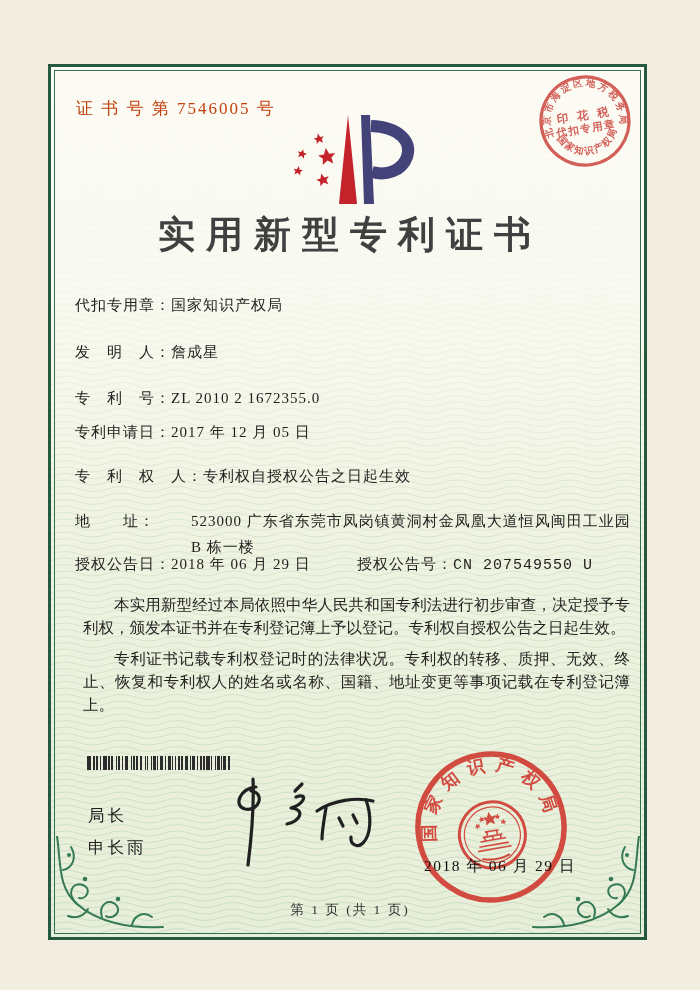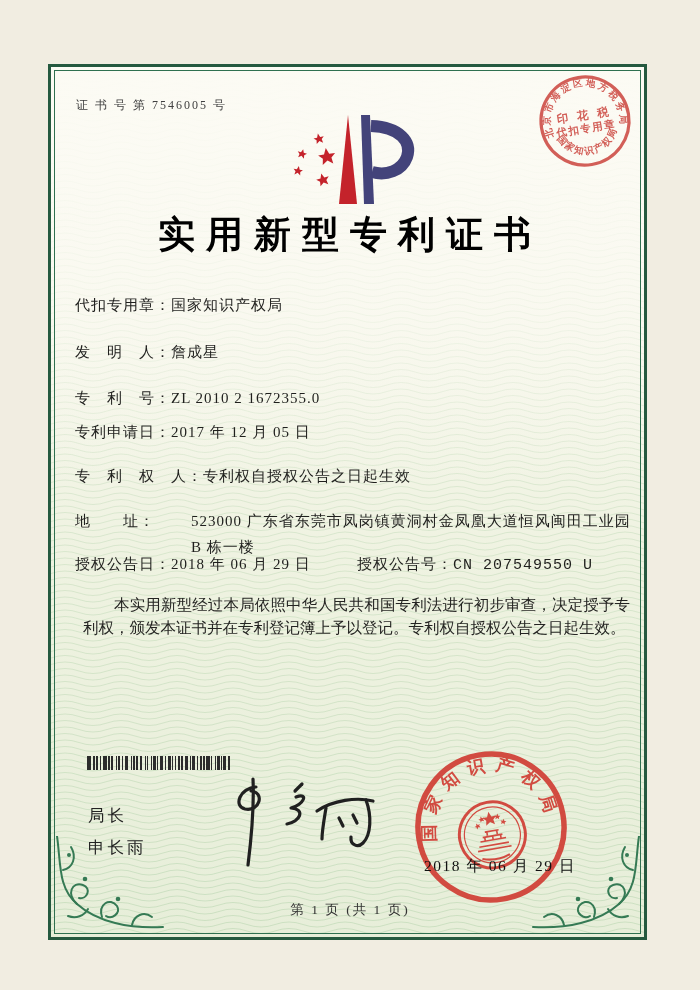--- a/index.html
+++ b/index.html
@@ -16,24 +16,24 @@
     box-sizing:border-box;
   }
   #inner-line{
     position:absolute;left:54px;top:70px;width:587px;height:864px;
     border:1px solid #2f7050;box-sizing:border-box;z-index:3;pointer-events:none;
   }
   #waves{position:absolute;left:51px;top:67px;z-index:1;}
   #wash{position:absolute;left:51px;top:67px;width:593px;height:420px;z-index:2;
     background:linear-gradient(180deg,rgba(252,251,244,.95) 0%,rgba(252,251,244,.55) 55%,rgba(252,251,244,0) 100%);}
   .abs{position:absolute;}
-  #cert-no{left:76px;top:97px;font-size:12px;letter-spacing:2px;z-index:5;color:#404040;}
+  #cert-no{left:76px;top:97px;font-size:17px;letter-spacing:2px;z-index:5;color:#c2410c;}
   #logo{left:282px;top:110px;z-index:5;}
   #page-title{left:0;top:210px;width:700px;text-align:center;font-size:37px;font-weight:700;
-    letter-spacing:11px;z-index:5;color:#000000;}
+    letter-spacing:11px;z-index:5;color:#404040;}
   .frow{left:75px;z-index:5;font-size:15px;letter-spacing:1px;width:575px;}
   .flabel{color:#1f1f1d;}
   .fvalue{color:#1f1f1d;}
   .fv-wrap{display:inline-block;vertical-align:top;width:452px;line-height:26px;margin-left:36px;}
   #row-grant .pair2{position:absolute;left:282px;top:0;font-family:Liberation Mono, monospace;}
   #paras{left:75px;top:585px;width:563px;z-index:5;font-size:15.5px;line-height:23px;
     text-align:justify;color:#242422;}
   #paras p{margin:8px;text-indent:2em;}
   #barcode{left:87px;top:756px;height:14px;z-index:5;font-size:0;}
   #barcode span{display:inline-block;height:14px;background:#2c2c2c;vertical-align:top;}
@@ -228,20 +228,21 @@
 </div>
 <div class="frow abs" id="row-grant" style="top:555px">
   <span class="flabel">授权公告日：</span><span class="fvalue">2018 年 06 月 29 日</span>
   <span class="pair2">
     <span class="flabel">授权公告号：</span><span class="fvalue">CN 207549550 U</span>
   </span>
 </div>
 
 <div id="paras" class="abs">
   <p>本实用新型经过本局依照中华人民共和国专利法进行初步审查，决定授予专利权，颁发本证书并在专利登记簿上予以登记。专利权自授权公告之日起生效。</p>
+  <p>专利证书记载专利权登记时的法律状况。专利权的转移、质押、无效、终止、恢复和专利权人的姓名或名称、国籍、地址变更等事项记载在专利登记簿上。</p>
 </div>
 
 <div id="barcode" class="abs"><span style="width: 3.75px;"></span><span style="width: 2.5px; background: transparent;"></span><span style="width: 1.25px;"></span><span style="width: 1.25px; background: transparent;"></span><span style="width: 2.5px;"></span><span style="width: 1.25px; background: transparent;"></span><span style="width: 1.25px;"></span><span style="width: 2.5px; background: transparent;"></span><span style="width: 3.75px;"></span><span style="width: 1.25px; background: transparent;"></span><span style="width: 1.25px;"></span><span style="width: 1.25px; background: transparent;"></span><span style="width: 2.5px;"></span><span style="width: 2.5px; background: transparent;"></span><span style="width: 1.25px;"></span><span style="width: 1.25px; background: transparent;"></span><span style="width: 1.25px;"></span><span style="width: 2.5px; background: transparent;"></span><span style="width: 1.25px;"></span><span style="width: 1.25px; background: transparent;"></span><span style="width: 3.75px;"></span><span style="width: 2.5px; background: transparent;"></span><span style="width: 1.25px;"></span><span style="width: 1.25px; background: transparent;"></span><span style="width: 1.25px;"></span><span style="width: 1.25px; background: transparent;"></span><span style="width: 2.5px;"></span><span style="width: 1.25px; background: transparent;"></span><span style="width: 2.5px;"></span><span style="width: 2.5px; background: transparent;"></span><span style="width: 1.25px;"></span><span style="width: 1.25px; background: transparent;"></span><span style="width: 1.25px;"></span><span style="width: 2.5px; background: transparent;"></span><span style="width: 1.25px;"></span><span style="width: 1.25px; background: transparent;"></span><span style="width: 2.5px;"></span><span style="width: 1.25px; background: transparent;"></span><span style="width: 1.25px;"></span><span style="width: 1.25px; background: transparent;"></span><span style="width: 3.75px;"></span><span style="width: 1.25px; background: transparent;"></span><span style="width: 1.25px;"></span><span style="width: 2.5px; background: transparent;"></span><span style="width: 2.5px;"></span><span style="width: 1.25px; background: transparent;"></span><span style="width: 1.25px;"></span><span style="width: 1.25px; background: transparent;"></span><span style="width: 1.25px;"></span><span style="width: 2.5px; background: transparent;"></span><span style="width: 1.25px;"></span><span style="width: 1.25px; background: transparent;"></span><span style="width: 2.5px;"></span><span style="width: 1.25px; background: transparent;"></span><span style="width: 3.75px;"></span><span style="width: 1.25px; background: transparent;"></span><span style="width: 1.25px;"></span><span style="width: 1.25px; background: transparent;"></span><span style="width: 2.5px;"></span><span style="width: 2.5px; background: transparent;"></span><span style="width: 1.25px;"></span><span style="width: 1.25px; background: transparent;"></span><span style="width: 2.5px;"></span><span style="width: 1.25px; background: transparent;"></span><span style="width: 1.25px;"></span><span style="width: 1.25px; background: transparent;"></span><span style="width: 3.75px;"></span><span style="width: 1.25px; background: transparent;"></span><span style="width: 1.25px;"></span><span style="width: 2.5px; background: transparent;"></span><span style="width: 1.25px;"></span><span style="width: 1.25px; background: transparent;"></span><span style="width: 2.5px;"></span><span style="width: 1.25px; background: transparent;"></span><span style="width: 1.25px;"></span><span style="width: 1.25px; background: transparent;"></span><span style="width: 2.5px;"></span><span style="width: 2.5px; background: transparent;"></span><span style="width: 1.25px;"></span><span style="width: 1.25px; background: transparent;"></span></div>
 
 <div id="signoff" class="abs">
   <div>局长</div>
   <div>申长雨</div>
 </div>
 
 <svg id="signature" class="abs" width="175" height="96" viewBox="0 0 175 96">

